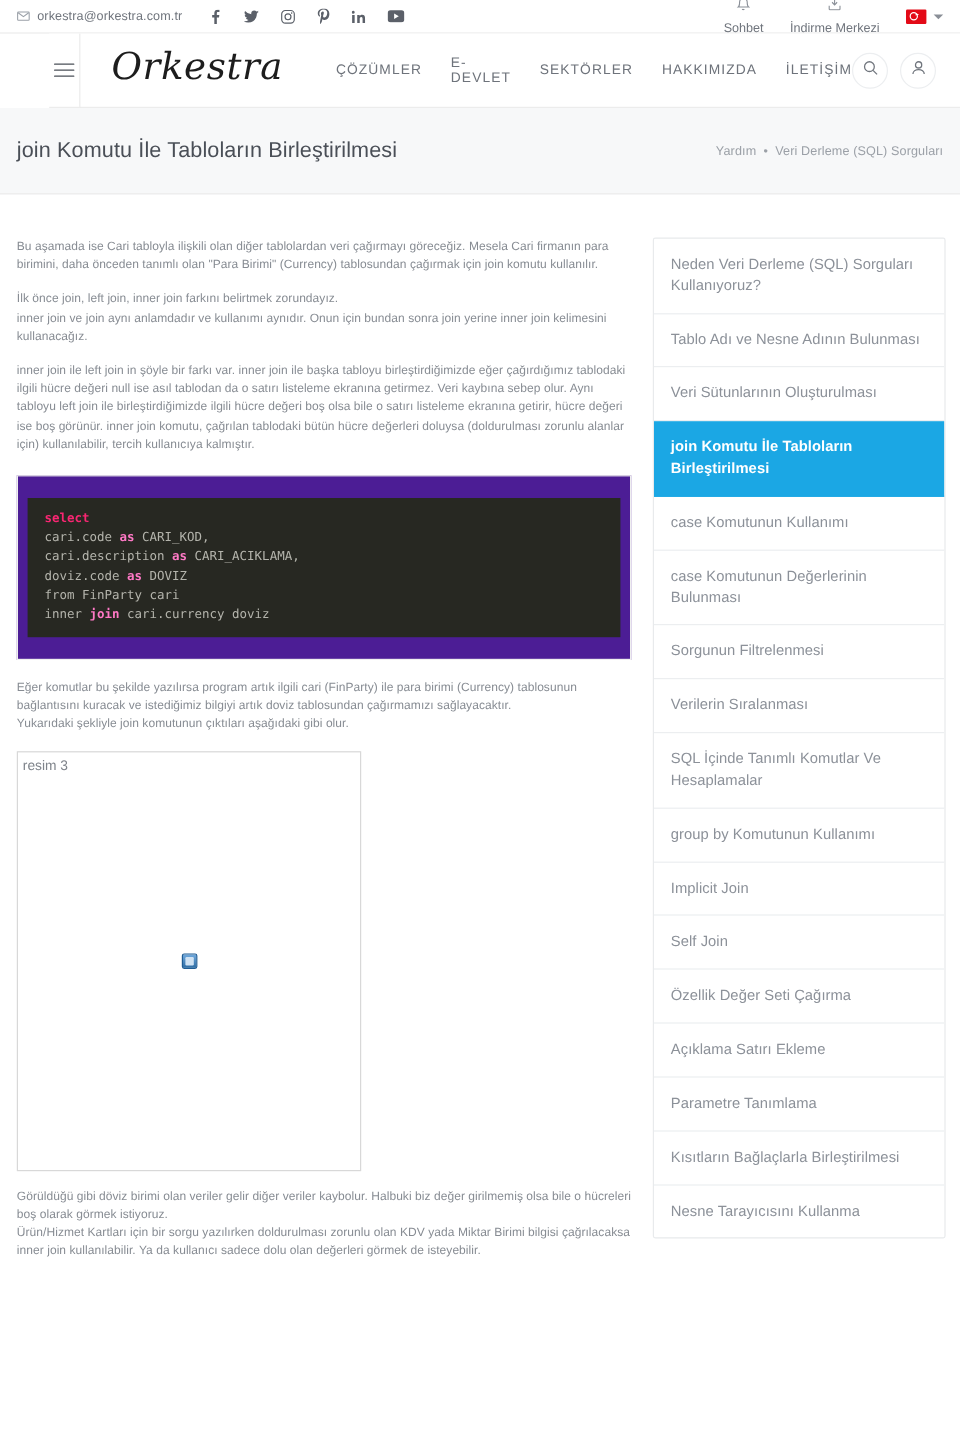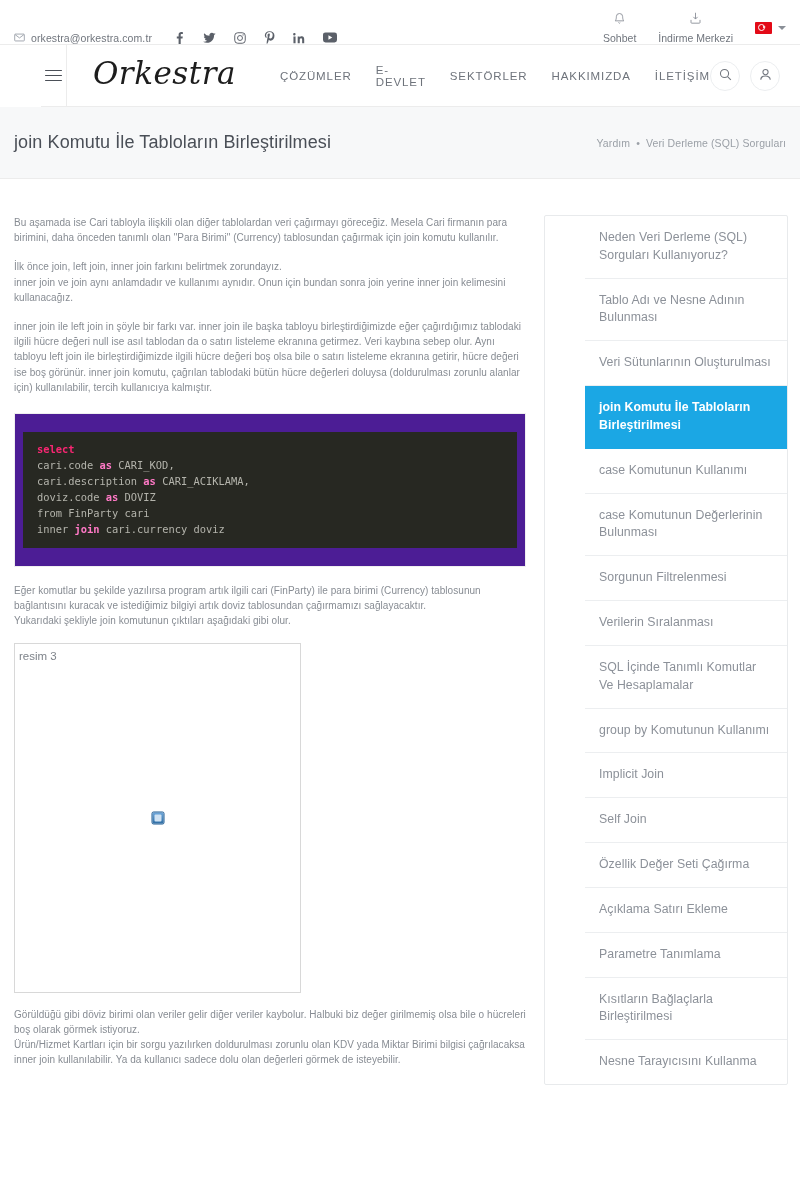--- a/index.html
+++ b/index.html
@@ -7,25 +7,25 @@
     margin: 0; padding: 0;
     width: 800px;
     background: #ffffff;
     font-family: "Liberation Sans", sans-serif;
     color: #6b7280;
     -webkit-font-smoothing: antialiased;
   }
 
   
   .topbar {
-    height: 45px;
+    height: 28px;
     background: #ffffff;
     border-bottom: 1px solid #ececec;
     display: flex;
-    align-items: flex-end;
+    align-items: center;
     padding: 0 14px;
     font-size: 10.5px;
     color: #7a7f87;
     gap: 48px;
   }
   .topbar-left { display: flex; align-items: center; gap: 0; }
   .tb-mail { display: flex; align-items: center; gap: 6px; margin-right: 22px; }
   .tb-mail .glyph { color: #9aa0a8; display: inline-flex; }
   .tb-mail span.txt { font-size: 10.5px; color: #70757d; letter-spacing: .1px; }
   .social { display: flex; align-items: center; gap: 18px; }
@@ -202,21 +202,20 @@
     background: #cfe2f3;
     border-radius: 1px;
   }
 
   
   .aside-box {
     border: 1px solid #e8eaec;
     border-radius: 2px;
     background: #fff;
     overflow: hidden;
-    padding-left: 40px;
   }
   .aside-item {
     padding: 13px 14px;
     font-size: 12.3px;
     line-height: 1.45;
     color: #8c9199;
     border-bottom: 1px solid #eceef0;
     cursor: pointer;
     letter-spacing: .05px;
   }

